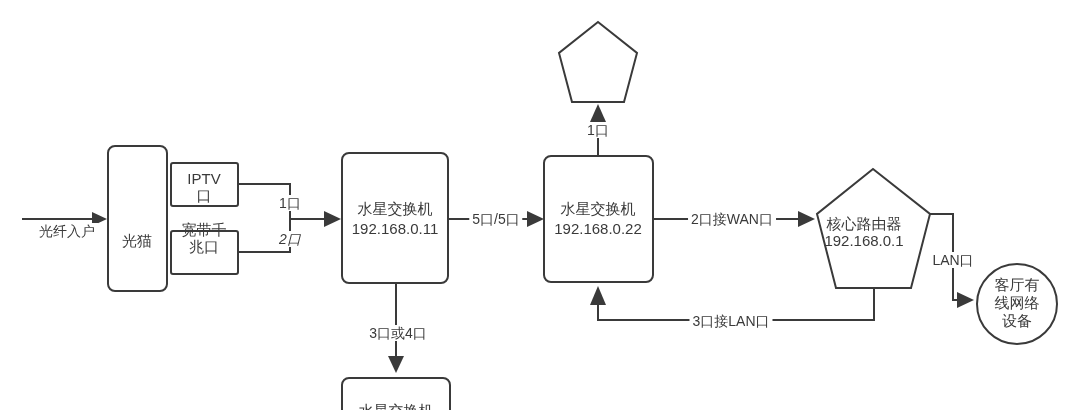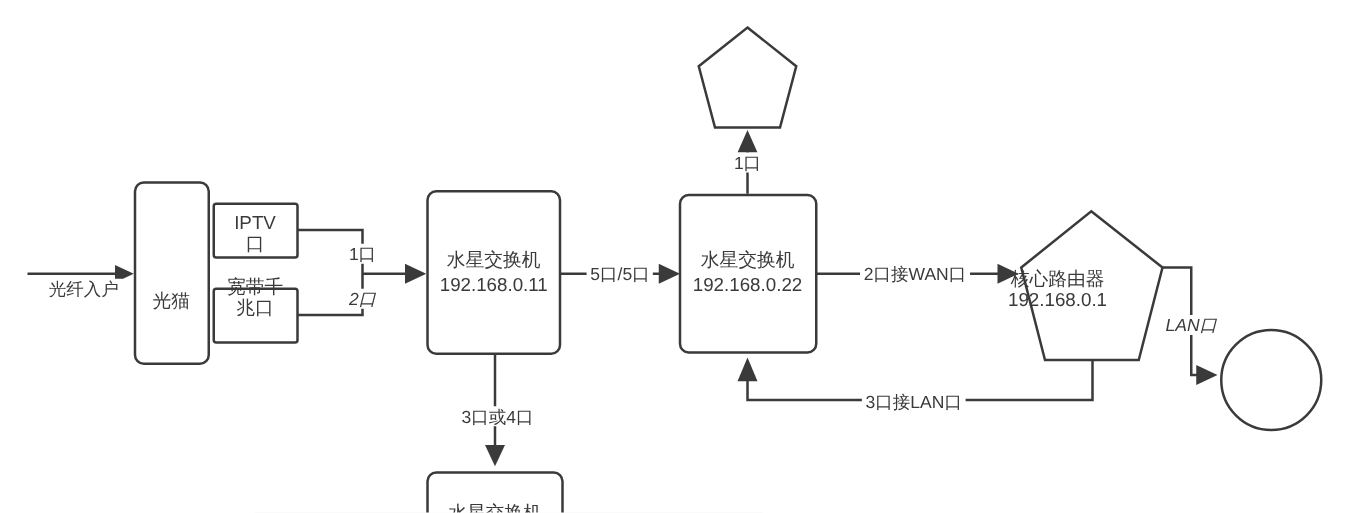--- a/index.html
+++ b/index.html
@@ -73,21 +73,21 @@
     <circle class="shape" cx="1017" cy="304" r="40"></circle>
   </svg>
 
   <div class="lbl" style="left:67px; top:219px;margin-top:12px;">光纤入户</div>
   <div class="lbl" style="left:290px; top:203px;">1口</div>
   <div class="lbl" style="left:290px; top:239px;font-style:italic;">2口</div>
   <div class="lbl" style="left:496px; top:219px;">5口/5口</div>
   <div class="lbl" style="left:598px; top:130px;">1口</div>
   <div class="lbl" style="left:732px; top:219px;text-align:right;">2口接WAN口</div>
   <div class="lbl" style="left:731px; top:321px;">3口接LAN口</div>
-  <div class="lbl" style="left:953px; top:260px;font-style:italic;">LAN口</div>
+  <div class="lbl" style="left:953px; top:260px;">LAN口</div>
   <div class="lbl" style="left:398px; top:333px;">3口或4口</div>
 
   <div class="node-text" style="left:137px; top:219px;margin-top:22px;">光猫</div>
 
   <div class="node-text lh17" style="left:204px; top:187px;">
     <div>IPTV</div>
     <div>口</div>
   </div>
 
   <div class="node-text lh17" style="left:204px; top:238px;">
@@ -99,21 +99,26 @@
     <div>水星交换机</div>
     <div>192.168.0.11</div>
   </div>
 
   <div class="node-text lh20" style="left:598px; top:219px;">
     <div>水星交换机</div>
     <div>192.168.0.22</div>
   </div>
 
 
-  <div class="node-text lh17" style="left:846px; top:232px;">
+  <div class="node-text lh17" style="left:864px; top:232px;">
     <div>核心路由器</div>
     <div>192.168.0.1</div>
   </div>
 
+  <div class="node-text lh18" style="left:1017px; top:303px;">
+    <div>客厅有</div>
+    <div>线网络</div>
+    <div>设备</div>
+  </div>
 
   <div class="cutoff-text" style="left:342px; top:401px; width:108px;">水星交换机</div>
 
 </div>
 
 </body></html>

